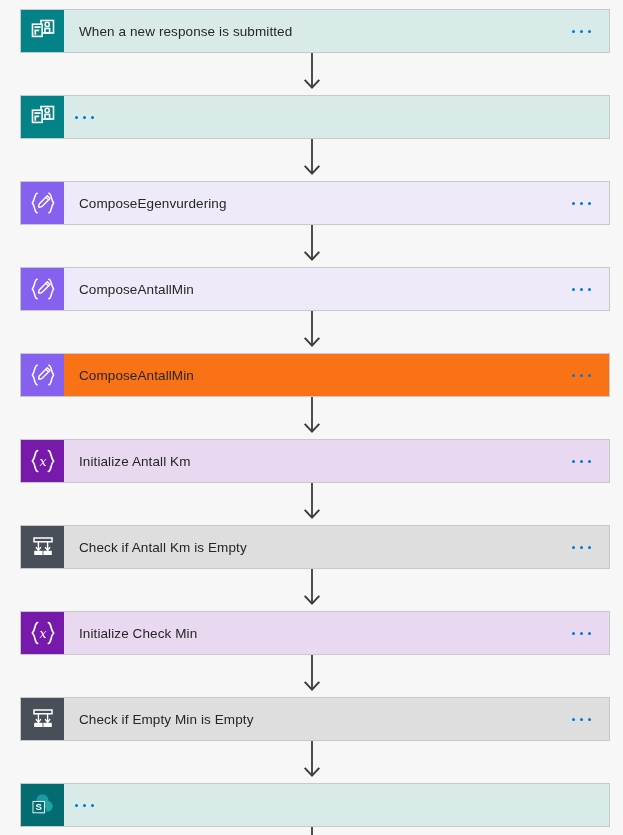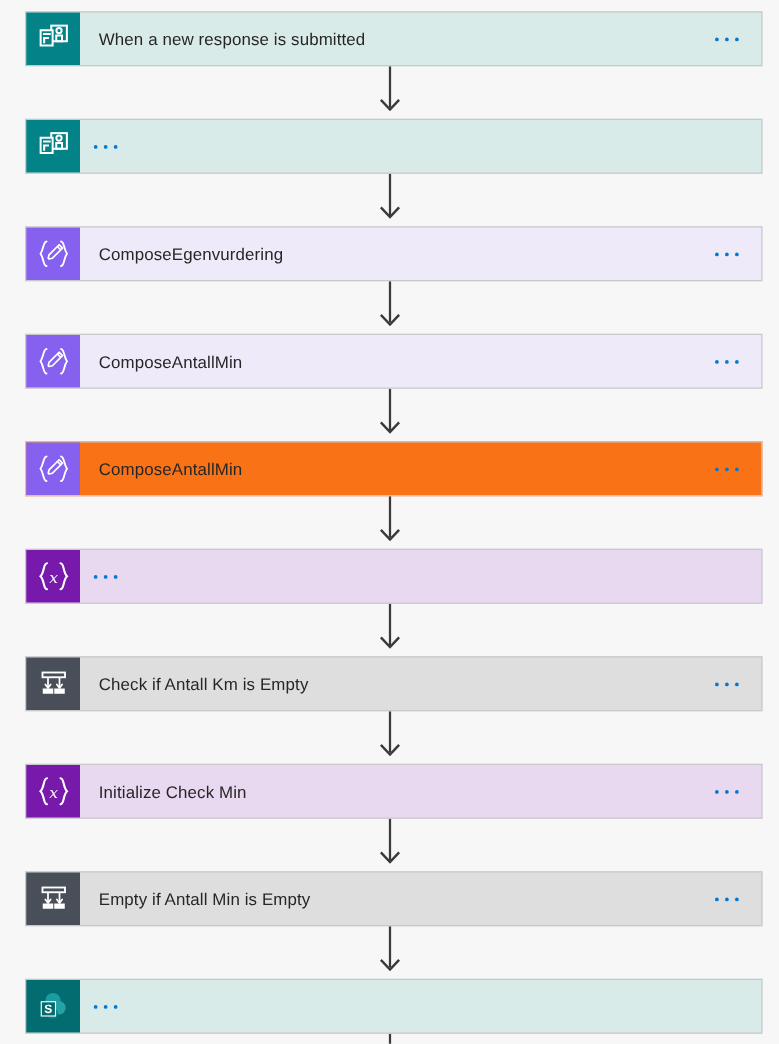--- a/index.html
+++ b/index.html
@@ -225,20 +225,21 @@
       </svg>
     </div>
     <div class="flow-card type-variable" style="background: rgb(232, 217, 241);">
       <div class="card-icon icon-variable" style="background: rgb(119, 25, 170);">
         <svg width="30" height="26" viewBox="0 0 30 26">
           <path d="M9.6 2.6 C6.6 2.6 7.6 10.0 4.4 13 C7.6 16.0 6.6 23.4 9.6 23.4" fill="none" stroke="#ffffff" stroke-width="1.7" stroke-linecap="round"></path>
           <path d="M20.4 2.6 C23.4 2.6 22.4 10.0 25.6 13 C22.4 16.0 23.4 23.4 20.4 23.4" fill="none" stroke="#ffffff" stroke-width="1.7" stroke-linecap="round"></path>
           <text x="15" y="18.2" font-family="'DejaVu Serif', serif" font-style="italic" font-size="12.5" fill="#ffffff" text-anchor="middle">x</text>
         </svg>
       </div>
+      <div class="card-title">Initialize Antall Km</div>
       <div class="card-menu" title="More commands">
         <span class="dot" style="background: rgb(0, 120, 212);"></span>
         <span class="dot" style="background: rgb(0, 120, 212);"></span>
         <span class="dot" style="background: rgb(0, 120, 212);"></span>
       </div>
     </div>
     <div class="connector">
       <svg width="30" height="42" viewBox="0 0 30 42">
         <path d="M15 0 V33" stroke="#3b3a39" stroke-width="1.8" fill="none"></path>
         <path d="M8.4 27.6 L15 34.6 L21.6 27.6" stroke="#3b3a39" stroke-width="2.0" fill="none" stroke-linecap="square" stroke-linejoin="miter"></path>
@@ -293,21 +294,21 @@
       <div class="card-icon icon-condition" style="background: rgb(72, 79, 89);">
         <svg width="28" height="26" viewBox="0 0 28 26">
           <rect x="5.0" y="4.0" width="18" height="3.8" fill="none" stroke="#ffffff" stroke-width="1.5"></rect>
           <path d="M9.4 7.8 v8.2 M18.6 7.8 v8.2" fill="none" stroke="#ffffff" stroke-width="1.4"></path>
           <path d="M7.3 13.6 L9.4 16.4 L11.5 13.6" fill="none" stroke="#ffffff" stroke-width="1.4" stroke-linecap="round" stroke-linejoin="round"></path>
           <path d="M16.5 13.6 L18.6 16.4 L20.7 13.6" fill="none" stroke="#ffffff" stroke-width="1.4" stroke-linecap="round" stroke-linejoin="round"></path>
           <rect x="5.2" y="16.8" width="8.4" height="4.2" fill="#ffffff"></rect>
           <rect x="14.4" y="16.8" width="8.4" height="4.2" fill="#ffffff"></rect>
         </svg>
       </div>
-      <div class="card-title">Empty if Antall Min is Empty</div>
+      <div class="card-title">Check if Empty Min is Empty</div>
       <div class="card-menu" title="More commands">
         <span class="dot" style="background: rgb(0, 120, 212);"></span>
         <span class="dot" style="background: rgb(0, 120, 212);"></span>
         <span class="dot" style="background: rgb(0, 120, 212);"></span>
       </div>
     </div>
     <div class="connector">
       <svg width="30" height="42" viewBox="0 0 30 42">
         <path d="M15 0 V33" stroke="#3b3a39" stroke-width="1.8" fill="none"></path>
         <path d="M8.4 27.6 L15 34.6 L21.6 27.6" stroke="#3b3a39" stroke-width="2.0" fill="none" stroke-linecap="square" stroke-linejoin="miter"></path>

